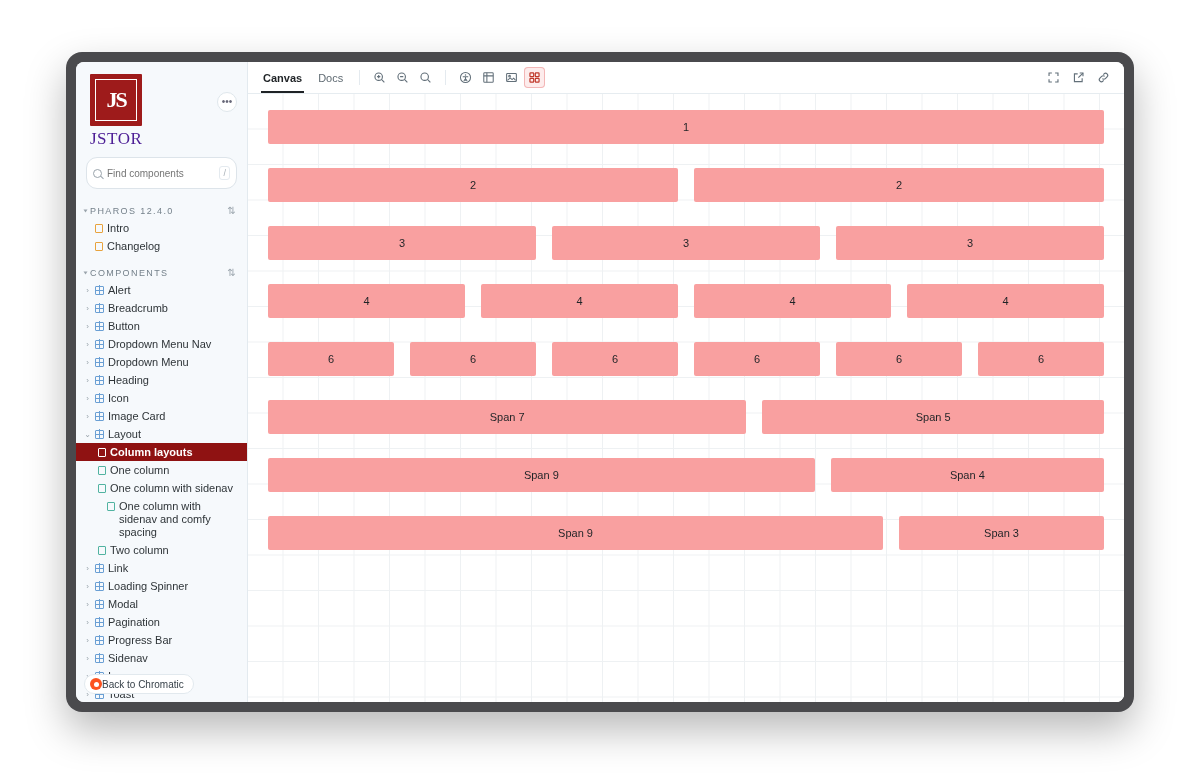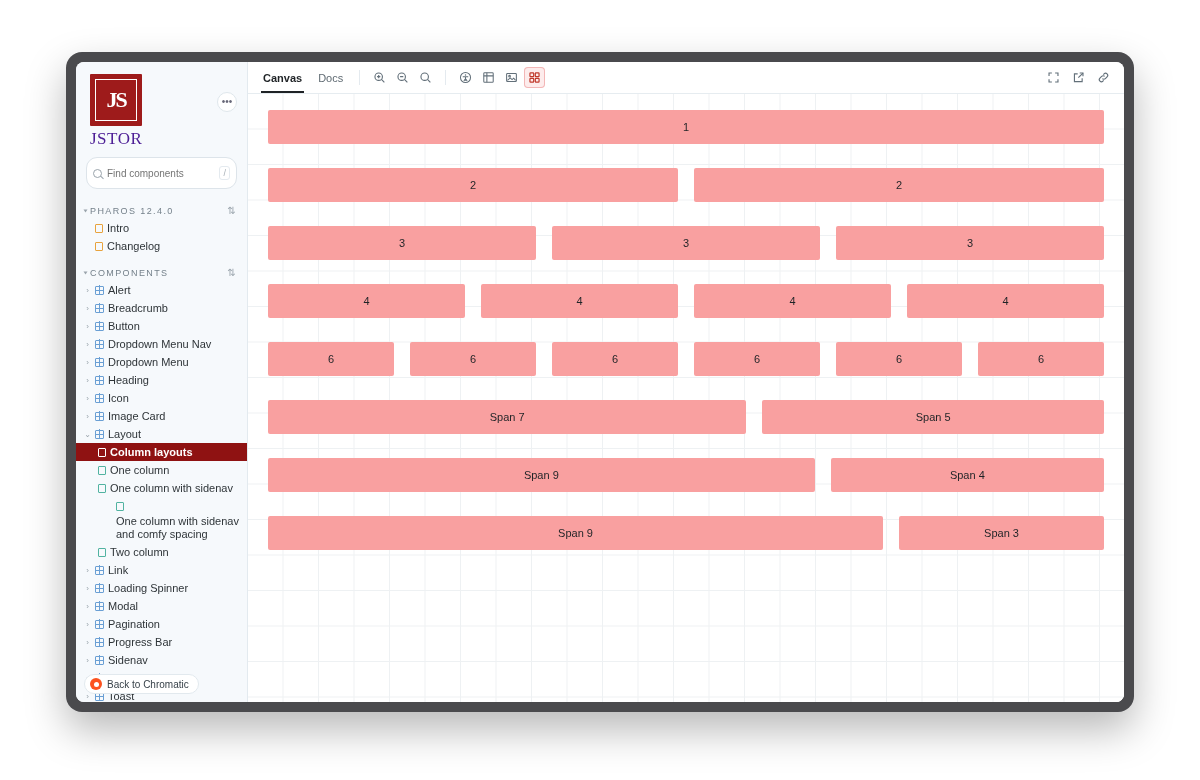--- a/index.html
+++ b/index.html
@@ -230,32 +230,32 @@
     background: #6a9fd4;
   }
   .ico.story {
     display: inline-block;
     width: 8px; height: 9px;
     border: 1.2px solid #51b3a1;
     border-radius: 1px;
     margin-top: 2px;
   }
   .row.child { padding-left: 22px; }
-  .row.child2 { padding-left: 40px; flex-direction: column; }
+  .row.child2 { padding-left: 31px; }
   .row.selected {
     background: #8f1212;
     color: #ffffff;
     font-weight: bold;
   }
   .row.selected .ico.story { border-color: #ffffff; }
   .row-label { flex: 1; }
   .back-chromatic {
     position: absolute;
     left: 8px; bottom: 8px;
-    display: flex; align-items: center; gap: 5px;
+    display: flex; align-items: center; 
     background: #ffffff;
     border: 1px solid #e2e9ee;
     border-radius: 13px;
     padding: 3px 9px 3px 5px;
     font-size: 10px;
     color: #38424a;
     cursor: pointer;
   }
   .chromatic-dot {
     width: 12px; height: 12px;

